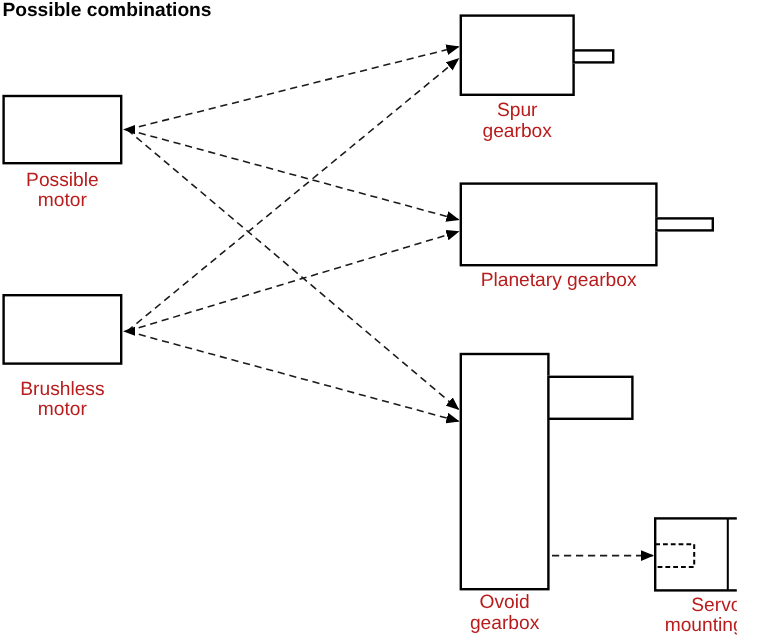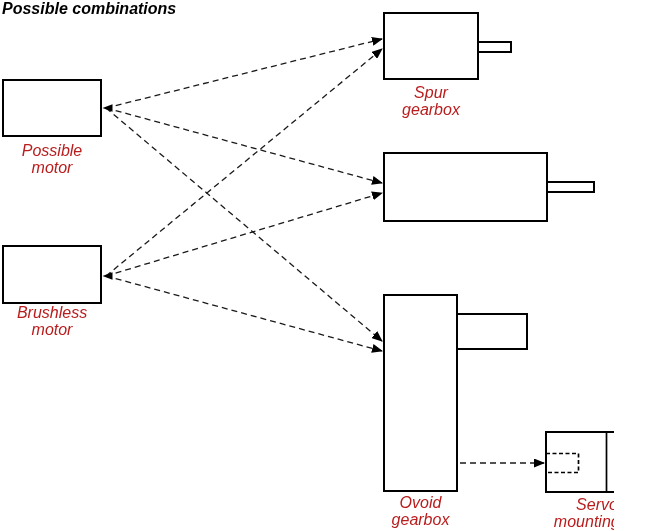--- a/index.html
+++ b/index.html
@@ -7,21 +7,20 @@
     padding: 0;
     background: #ffffff;
     font-family: "Liberation Sans", "DejaVu Sans", sans-serif;
   }
   .canvas {
     position: relative;
     width: 614px;
     height: 531px;
     background: #ffffff;
     overflow: hidden;
-    font-style: italic;
   }
   .title {
     position: absolute;
     left: 2px;
     top: 0px;
     font-size: 16px;
     font-weight: bold;
     color: #000000;
     white-space: nowrap;
   }
@@ -72,30 +71,31 @@
 
 <div class="canvas">
 
   <div class="title">Possible combinations</div>
 
   <div class="box" style="left:2px; top:79px; width:100px; height:58px;"></div>
   <div class="label" style="left:2px; top:142px; width:100px;">Possible
 motor</div>
 
   <div class="box" style="left:2px; top:245px; width:100px; height:59px;"></div>
-  <div class="label" style="left:2px; top:304px; width:100px;">Brushless
+  <div class="label" style="left:2px; top:316px; width:100px;">Brushless
 motor</div>
 
   <div class="box" style="left:383px; top:12px; width:96px; height:68px;"></div>
   <div class="box" style="left:477px; top:41px; width:35px; height:12px;"></div>
   <div class="label" style="left:383px; top:84px; width:96px;">Spur
 gearbox</div>
 
   <div class="box" style="left:383px; top:152px; width:165px; height:70px;"></div>
   <div class="box" style="left:546px; top:181px; width:49px; height:12px;"></div>
+  <div class="label" style="left:383px; top:225px; width:165px;">Planetary gearbox</div>
 
   <div class="box" style="left:383px; top:294px; width:75px; height:198px;"></div>
   <div class="box" style="left:456px; top:313px; width:72px; height:37px;"></div>
   <div class="label" style="left:370px; top:494px; width:101px;text-align:center;">Ovoid
 gearbox</div>
 
   <div class="box" style="left:545px; top:431px; width:104px; height:62px;"></div>
   <div class="label" style="left:533px; top:496px; width:128px;">Servo
 mounting kit</div>
 

